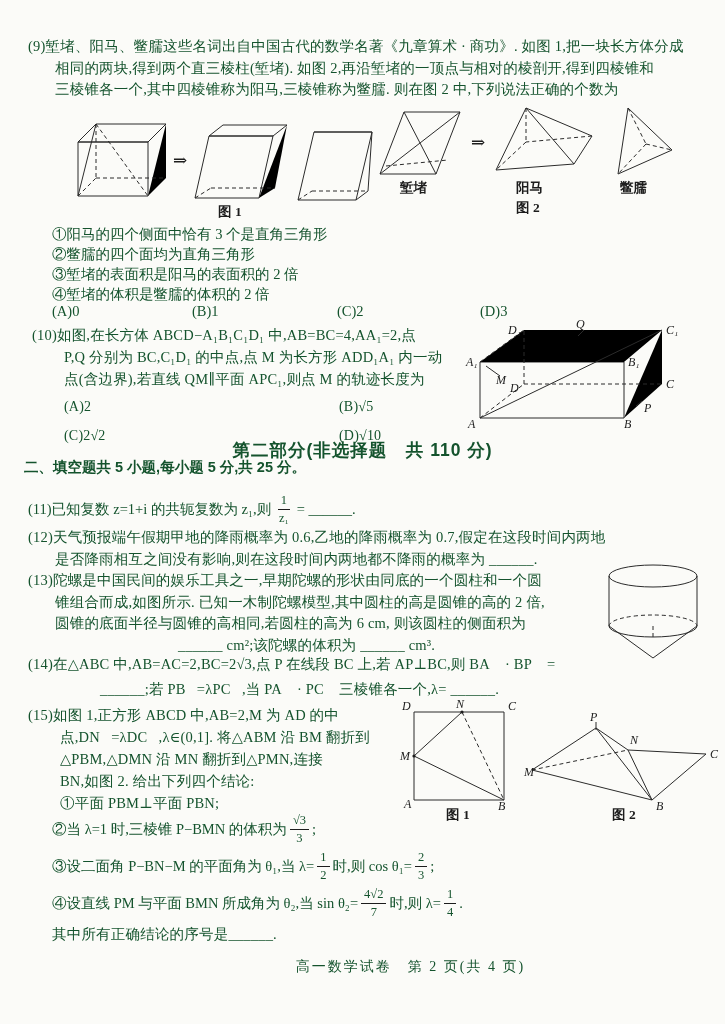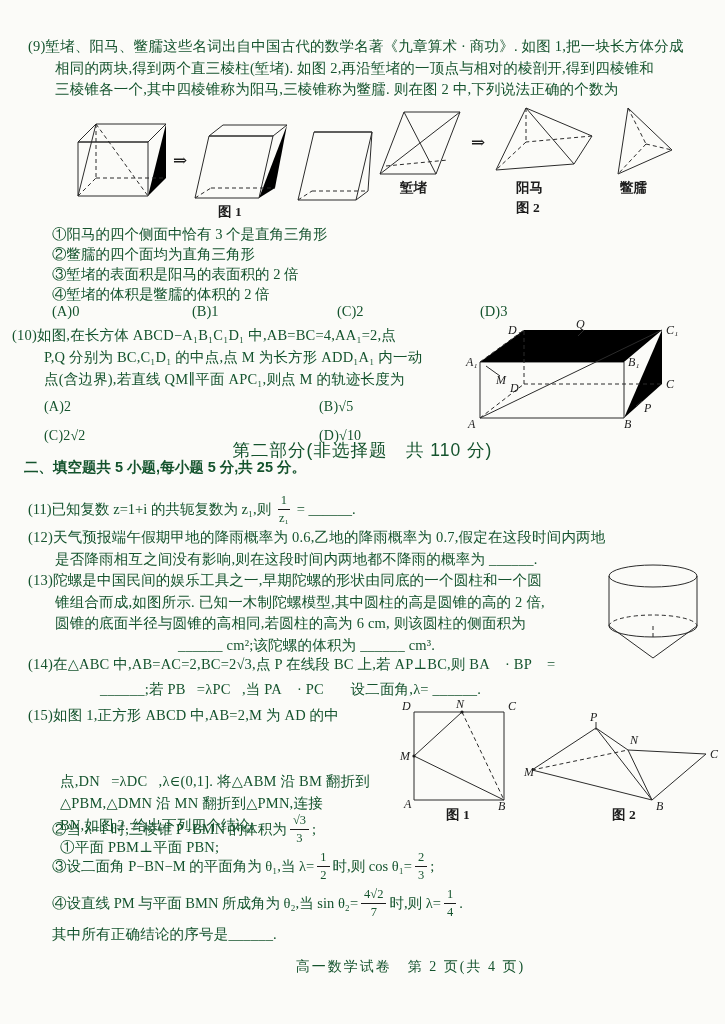--- a/index.html
+++ b/index.html
@@ -8,21 +8,21 @@
          font-family:"Liberation Serif","DejaVu Serif",serif;color:#14532d;}
   .blk{position:absolute;}
   .txt{font-size:14.5px;line-height:21.5px;letter-spacing:.2px;}
   .indent{padding-left:27px;}
   .stline{font-size:14.5px;line-height:20px;}
   .opts4{display:flex;font-size:14.5px;}
   .opts4 span{display:inline-block;}
   .o1{width:140px;} .o2{width:145px;} .o3{width:143px;}
   .opts2{display:grid;grid-template-columns:275px auto;row-gap:7px;font-size:14px;margin-top:6px;}
   .heading{width:725px;text-align:center;font-family:"Liberation Sans","DejaVu Sans",sans-serif;
-           font-weight:400;font-size:17.5px;letter-spacing:1px;}
+           font-weight:700;font-size:17.5px;letter-spacing:1px;}
   .subhead{font-family:"Liberation Sans","DejaVu Sans",sans-serif;font-weight:700;font-size:14.5px;}
   .fline{display:flex;align-items:center;font-size:14.5px;white-space:pre;}
   .frac{display:inline-flex;flex-direction:column;align-items:center;font-size:12.5px;
         line-height:1.15;margin:0 3px;vertical-align:middle;}
   .frac .num{border-bottom:1px solid #1c1c1c;padding:0 3px 1px;display:block;}
   .frac .den{padding-top:1px;display:block;}
   .footer{width:725px;text-align:center;font-size:14px;letter-spacing:2px;}
   svg{overflow:visible;}
   svg line,svg path,svg polygon,svg ellipse{stroke:#2b2b2b;stroke-width:1;fill:none;}
   svg .dash{stroke-dasharray:4 3;}
@@ -111,21 +111,21 @@
     <div>④堑堵的体积是鳖臑的体积的 2 倍</div>
   </div>
 
   <div class="blk opts4" style="left:52px;top:303px;width:620px;">
     <span class="o1">(A)0</span>
     <span class="o2">(B)1</span>
     <span class="o3">(C)2</span>
     <span>(D)3</span>
   </div>
 
-  <div class="blk txt" style="left:12px;top:324px;width:462px;line-height:22px;">
+  <div class="blk txt" style="left:32px;top:324px;width:462px;line-height:22px;">
     <div>(10)如图,在长方体 ABCD−A₁B₁C₁D₁ 中,AB=BC=4,AA₁=2,点</div>
     <div class="indent" style="padding-left:32px;">P,Q 分别为 BC,C₁D₁ 的中点,点 M 为长方形 ADD₁A₁ 内一动</div>
     <div class="indent" style="padding-left:32px;">点(含边界),若直线 QM∥平面 APC₁,则点 M 的轨迹长度为</div>
     <div class="opts2" style="padding-left:32px;">
       <span>(A)2</span>
       <span>(B)√5</span>
       <span>(C)2√2</span>
       <span>(D)√10</span>
     </div>
   </div>
@@ -189,26 +189,26 @@
       <path d="M13,66 A44,11 0 0 0 101,66"></path>
       <path class="dash" d="M13,66 A44,11 0 0 1 101,66"></path>
       <line x1="13" y1="66" x2="57" y2="98"></line>
       <line x1="101" y1="66" x2="57" y2="98"></line>
       <line class="dash" x1="57" y1="66" x2="57" y2="80"></line>
     </g>
   </svg>
 
   <div class="blk txt" style="left:28px;top:652px;width:680px;line-height:25px;">
     <div>(14)在△ABC 中,AB=AC=2,BC=2√3,点 P 在线段 BC 上,若 AP⊥BC,则 BA⃗ · BP⃗ =</div>
-    <div style="padding-left:72px;">______;若 PB⃗=λPC⃗,当 PA⃗ · PC⃗ ③设二面角,λ= ______.</div>
+    <div style="padding-left:72px;">______;若 PB⃗=λPC⃗,当 PA⃗ · PC⃗ 三棱锥各一个,λ= ______.</div>
   </div>
 
   <div class="blk txt" style="left:28px;top:704px;width:375px;line-height:22px;">
     <div>(15)如图 1,正方形 ABCD 中,AB=2,M 为 AD 的中</div>
-    <div class="indent" style="padding-left:32px;margin-top:44px;">点,DN⃗=λDC⃗,λ∈(0,1]. 将△ABM 沿 BM 翻折到</div>
+    <div class="indent" style="padding-left:32px;">点,DN⃗=λDC⃗,λ∈(0,1]. 将△ABM 沿 BM 翻折到</div>
     <div class="indent" style="padding-left:32px;">△PBM,△DMN 沿 MN 翻折到△PMN,连接</div>
     <div class="indent" style="padding-left:32px;">BN,如图 2. 给出下列四个结论:</div>
     <div class="indent" style="padding-left:32px;">①平面 PBM⊥平面 PBN;</div>
   </div>
 
   <svg class="blk" style="left:398px;top:698px;" width="128" height="122">
     <g>
       <polygon points="16,14 106,14 106,102 16,102"></polygon>
       <line x1="16" y1="58" x2="64" y2="14"></line>
       <line x1="16" y1="58" x2="106" y2="102"></line>

